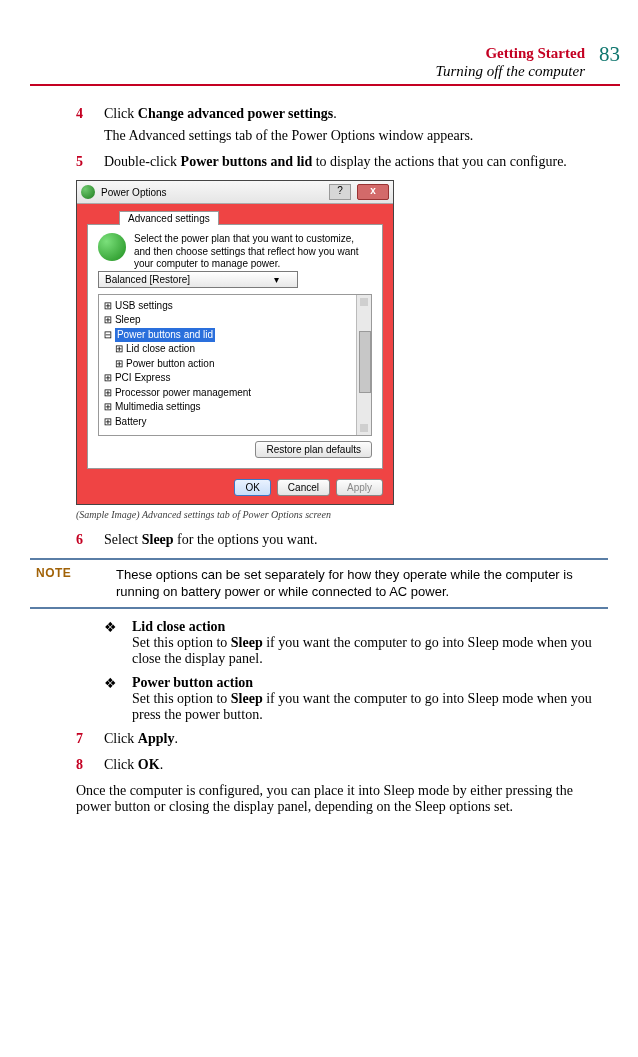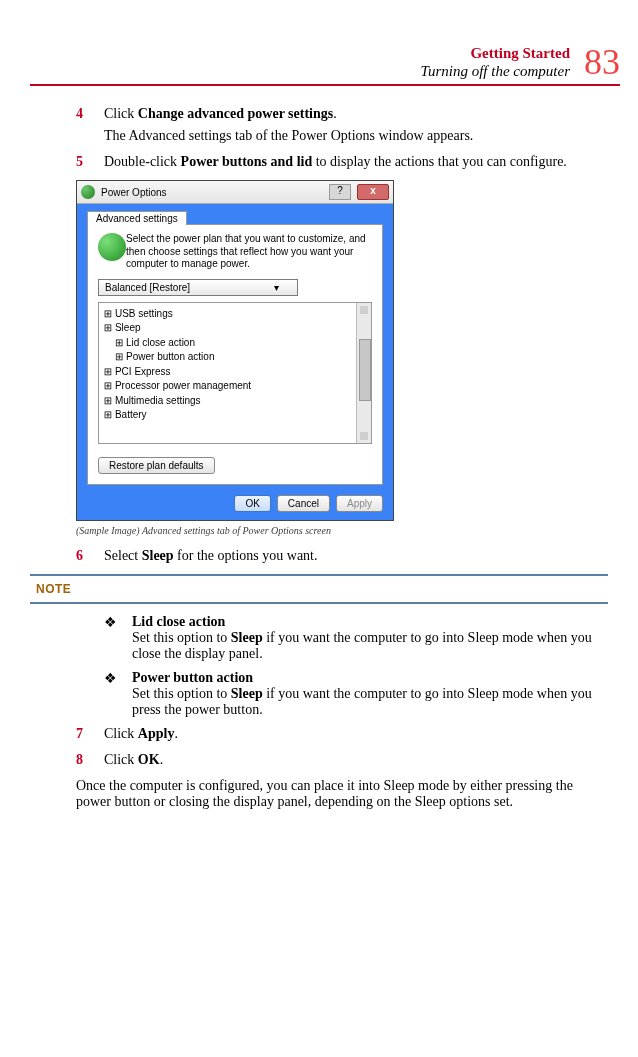--- a/index.html
+++ b/index.html
@@ -18,54 +18,54 @@
   .header-wrap { margin-bottom: 6px; margin-top: 36px; }
   .header-line {
     display: flex;
     align-items: flex-start;
     justify-content: flex-end;
     gap: 14px;
   }
   .header-text { text-align: right; line-height: 1.2; }
   .h-title { color: #c40022; font-weight: bold; font-size: 15px; }
   .h-sub   { font-style: italic; font-size: 15px; }
-  .page-num { color: #ef4444; font-size: 36px; font-weight: normal; line-height: 1; }
+  .page-num { color: #0f766e; font-size: 21px; font-weight: normal; line-height: 1; }
   .rule { height: 2px; background: #c40022; margin-top: 4px; }
   .content { padding: 14px 12px 0 46px; }
   .step { margin: 0 0 10px 0; }
   .step-row { display: flex; align-items: flex-start; gap: 14px; }
   .step-num { color: #c40022; font-weight: bold; flex: 0 0 14px; }
   .step-body { flex: 1; }
   .step-sub { margin: 6px 0 0 28px; }
   .bold { font-weight: bold; }
   .caption { color: #404040; font-style: italic; margin: 4px 0 12px 0; font-size: 10px; }
 
   
-  .screenshot { width: 316px; border: 1px solid #444; font-family: Tahoma, Arial, sans-serif; font-size: 10px; background: #3b82f6; margin: 6px 0 2px 0; }
+  .screenshot { width: 316px; border: 1px solid #444; font-family: Tahoma, Arial, sans-serif; font-size: 10px; background: #ef4444; margin: 6px 0 2px 0; }
   .sc-titlebar { height: 22px; background: linear-gradient(#f7f7f7,#e5e5e5); display:flex; align-items:center; padding:0 4px; border-bottom:1px solid #aaa; gap:6px; }
   .sc-titlebar .leaf { width:14px; height:14px; border-radius:50%; background: radial-gradient(circle at 30% 30%, #6fc96f, #1e7d1e); }
   .sc-title-txt { flex:1; }
   .sc-winbtn { width:20px; height:14px; background:#d7d7d7; border:1px solid #999; font-size:10px; line-height:12px; text-align:center; }
   .sc-close  { width:30px; height:14px; background:#d36a6a; border:1px solid #933; border-radius:2px; color:#fff; font-size:10px; line-height:12px; text-align:center; font-weight:bold; }
   .sc-body { padding: 6px 10px 8px 10px; }
-  .sc-tab { display:inline-block; border:1px solid #999; border-bottom:none; background:#fff; padding:1px 8px; font-size:10px; position:relative; top:1px; }
+  .sc-tab { display:inline-block; border:1px solid #999; border-bottom:none; background:#fff; padding:1px 8px; font-size:10px; position:relative; top:1px;margin-left:32px; }
   .sc-panel { border:1px solid #999; padding:8px 10px 10px 10px; background:#fff; }
-  .sc-intro { display:flex; margin-bottom:8px; align-items:flex-start; }
+  .sc-intro { display:flex; gap:8px; align-items:flex-start; }
   .sc-plug  { width:28px; height:28px; border-radius:50%; background: radial-gradient(circle at 30% 30%, #7be07b, #1f8f1f); flex:0 0 28px; }
   .sc-intro-text { font-size:10px; line-height:1.25; }
   .sc-plan { border:1px solid #7a7a7a; background:linear-gradient(#fff,#e8e8e8); padding:2px 18px 2px 6px; font-size:10px; display:flex; justify-content:space-between; align-items:center; width:200px; box-sizing:border-box; }
   .sc-list { border:1px solid #999; margin-top:6px; height:140px; overflow:hidden; position:relative; }
   .sc-list-inner { padding:4px 2px; font-size:10px; line-height:1.45; }
   .sc-row { white-space: pre; }
   .sc-hl  { background:#2a6fdc; color:#fff; display:inline-block; padding:0 2px; }
   .sc-scroll { position:absolute; right:0; top:0; bottom:0; width:14px; background:#e9e9e9; border-left:1px solid #bbb; }
   .sc-scroll::before, .sc-scroll::after { content:""; position:absolute; left:3px; width:8px; height:8px; background:#cfcfcf; }
   .sc-scroll::before { top:3px; } .sc-scroll::after { bottom:3px; }
   .sc-thumb { position:absolute; left:2px; top:36px; width:10px; height:60px; background:#c7c7c7; border:1px solid #999; }
-  .sc-restore { text-align:left; margin-top:13px;text-decoration:underline; }
+  .sc-restore { text-align:right; margin-top:5px;text-decoration:underline; }
   .sc-btn { display:inline-block; border:1px solid #888; background:linear-gradient(#fdfdfd,#e4e4e4); padding:2px 10px; border-radius:3px; font-size:10px; }
   .sc-footer { display:flex; justify-content:flex-end; gap:6px; margin-top:10px; }
   .sc-btn-ok { border:1px solid #3b77c4; background:linear-gradient(#e9f2ff,#c9ddf8); }
 
   
   .note-block { margin: 10px 0 10px -46px; }
   .note-rule  { height:2px; background:#5a7ea6; }
   .note-row   { display:flex; gap:24px; padding:6px 0 6px 6px; align-items:flex-start; }
   .note-label { color:#a16207; font-family: Arial, Helvetica, sans-serif; font-size:12px; font-weight:bold; letter-spacing:0.04em; flex:0 0 56px; }
   .note-text  { font-family: Arial, Helvetica, sans-serif; font-size:13px; line-height:1.35; flex:1; padding-right:6px; }
@@ -130,20 +130,21 @@
             <div class="sc-intro-text">Select the power plan that you want to customize, and then choose settings that reflect how you want your computer to manage power.</div>
           </div>
           <div class="sc-plan">
             <span>Balanced [Restore]</span>
             <span>▾</span>
           </div>
           <div class="sc-list">
             <div class="sc-list-inner">
               <div class="sc-row"> ⊞ <span>USB settings</span></div>
               <div class="sc-row"> ⊞ <span>Sleep</span></div>
+              <div class="sc-row"> ⊟ <span class="sc-hl">Power buttons and lid</span></div>
               <div class="sc-row">     ⊞ <span>Lid close action</span></div>
               <div class="sc-row">     ⊞ <span>Power button action</span></div>
               <div class="sc-row"> ⊞ <span>PCI Express</span></div>
               <div class="sc-row"> ⊞ <span>Processor power management</span></div>
               <div class="sc-row"> ⊞ <span>Multimedia settings</span></div>
               <div class="sc-row"> ⊞ <span>Battery</span></div>
             </div>
             <div class="sc-scroll">
                 <div class="sc-thumb"></div>
               </div>
@@ -168,20 +169,21 @@
         <div class="step-body">
           <span>Select </span><span class="bold">Sleep</span><span> for the options you want.</span>
         </div>
       </div>
     </div>
 
     <div class="note-block">
       <div class="note-rule"></div>
       <div class="note-row">
         <div class="note-label">NOTE</div>
+        <div class="note-text">These options can be set separately for how they operate while the computer is running on battery power or while connected to AC power.</div>
       </div>
       <div class="note-rule"></div>
     </div>
 
     <div class="bul-list">
       <div class="bul">
         <div class="bul-mark">❖</div>
         <div class="bul-body">
           <span class="bold">Lid close action</span><br>
           <span>Set this option to </span><span class="bold">Sleep</span><span> if you want the computer to go into Sleep mode when you close the display panel.</span>

